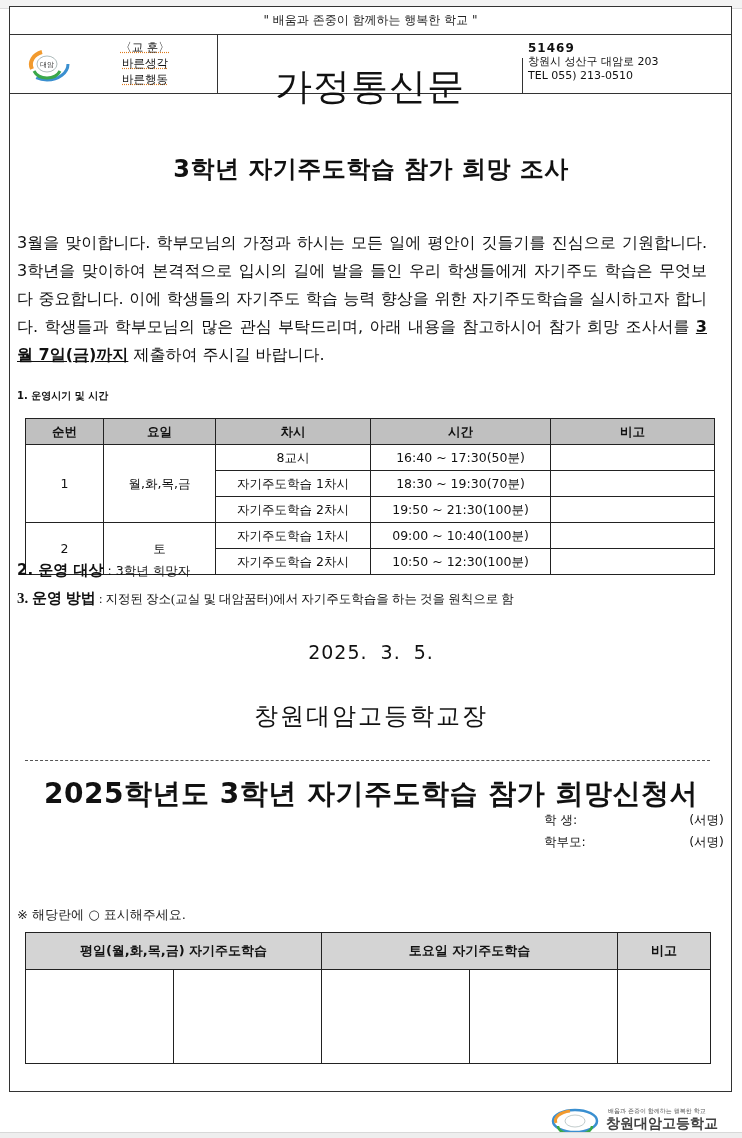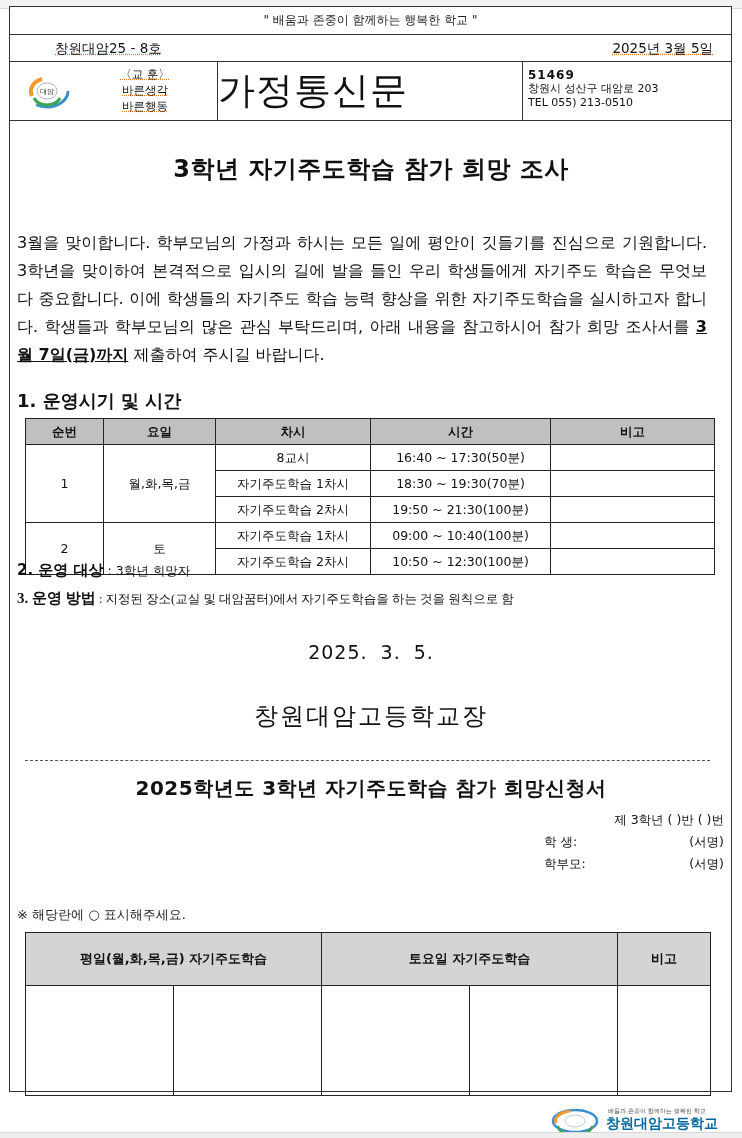--- a/index.html
+++ b/index.html
@@ -18,76 +18,72 @@
   }
   .info-row {
     height: 26px; border-bottom: 1.5px solid #333; position: relative; font-size: 13.5px; line-height: 26px;
   }
   .info-row .docno { position: absolute; left: 45px; top: 0; text-decoration: underline dotted #e07a1a; }
   .info-row .docdate { position: absolute; right: 18px; top: 0; text-decoration: underline dotted #e07a1a; }
   .header-row {
     height: 58px; border-bottom: 1.5px solid #333; display: flex;
   }
   .hdr-left { width: 208px; border-right: 1.5px solid #333; position: relative; box-sizing: border-box; }
-  .hdr-mid { flex: 1; border-right: 1.5px solid #333; text-align: left; font-size: 37px; line-height: 58px; letter-spacing: 1px; font-weight: normal; }
+  .hdr-mid { flex: 1; border-right: 1.5px solid #333; text-align: center; font-size: 37px; line-height: 58px; letter-spacing: 1px; font-weight: normal; margin-top: 23px; }
   .hdr-right { width: 208px; padding: 6px 0 0 5px; box-sizing: border-box; font-size: 11px; line-height: 14px; }
   .logo {
     position: absolute; left: 14px; top: 10px; width: 46px; height: 38px;
   }
   .motto-block {
     position: absolute; left: 100px; top: 4px; width: 70px; text-align: center; font-size: 11.5px; line-height: 16px;
   }
   .motto-block span { display: block; text-decoration: underline dotted #e07a1a; }
   .zip { font-weight: bold; font-size: 12px; letter-spacing: 1px; }
   .title1 { position: absolute; left: 0; top: 153px; width: 100%; text-align: center; font-size: 24px; font-weight: bold; letter-spacing: 0.5px; }
   .para {
     position: absolute; left: 17px; top: 229px; width: 690px; font-size: 16px; line-height: 28px; text-align: justify; text-align-last: left;
   }
   .para .hl { font-weight: bold; text-decoration: underline; }
-  .sec1 { position: absolute; left: 17px; top: 389px; font-size: 18px; font-weight: bold; }
+  .sec1 { position: absolute; left: 17px; top: 389px; font-size: 10px; font-weight: bold; }
   table.t1 {
     position: absolute; left: 25px; top: 418px; width: 690px; border-collapse: collapse; font-size: 12.5px;
   }
   table.t1 th, table.t1 td { border: 1.5px solid #222; text-align: center; padding: 4px; height: 17px; line-height: 16px; }
   table.t1 th { background: #c0c0c0; font-weight: bold; }
   .sec2 { position: absolute; left: 17px; top: 561px; font-size: 15px; }
   .sec3 { position: absolute; left: 17px; top: 589px; font-size: 15px; font-family: Liberation Serif, serif; }
   .sec2 b, .sec3 b { font-weight: bold; }
   .sec2 .small, .sec3 .small { font-size: 12.5px; }
   .date2 { position: absolute; left: 0; top: 641px; width: 100%; text-align: center; font-size: 19px; letter-spacing: 1px; word-spacing: 6px; }
   .principal { position: absolute; left: 0; top: 700px; width: 100%; text-align: center; font-size: 24px; font-weight: normal; letter-spacing: 2px; }
   .dashed { position: absolute; left: 25px; top: 760px; width: 685px; border-top: 1.5px dashed #555; }
-  .title2 { position: absolute; left: 0; top: 775px; width: 100%; text-align: center; font-size: 20px; font-weight: bold; letter-spacing: 0.5px; }
+  .title2 { position: absolute; left: 0; top: 775px; width: 100%; text-align: center; font-size: 28px; font-weight: bold; letter-spacing: 0.5px; }
   .signblock { position: absolute; right: 18px; top: 809px; width: 210px; font-size: 12.5px; line-height: 22px; }
   .signblock .row { position: relative; height: 22px; }
   .signblock .r { position: absolute; right: 0; top: 0; }
   .note { position: absolute; left: 17px; top: 906px; font-size: 13px; color: #222; }
   table.t2 {
     position: absolute; left: 25px; top: 932px; width: 686px; border-collapse: collapse; font-size: 13px;
   }
-  table.t2 th, table.t2 td { border: 1.5px solid #222; text-align: center; padding: 12px; }
+  table.t2 th, table.t2 td { border: 1.5px solid #222; text-align: center; padding: 4px; }
   table.t2 th { background: #d4d4d4; height: 28px; font-weight: bold; }
   table.t2 td.opt { height: 28px; }
   table.t2 td.blank { height: 85px; }
   .footer-logo { position: absolute; right: 12px; top: 1105px; width: 180px; height: 30px; }
   .footer-logo .fl-text-small { position: absolute; left: 58px; top: 2px; font-size: 6px; color: #555; white-space: nowrap; }
-  .footer-logo .fl-text { position: absolute; left: 56px; top: 10px; font-size: 14px; font-weight: bold; color: #0369a1; white-space: nowrap; }
+  .footer-logo .fl-text { position: absolute; left: 56px; top: 10px; font-size: 14px; font-weight: bold; color: #404040; white-space: nowrap; }
   .bottombar { position: absolute; left: 0; top: 1132px; width: 742px; height: 6px; background: #eeeeee; border-top: 1px solid #d8d8d8; }
 </style>
 </head>
 <body>
 
 <div class="topstrip"></div>
 
 <div class="page">
   <div class="motto-row">" 배움과 존중이 함께하는 행복한 학교 "</div>
-  <div class="info-row">
-    <span class="docno">창원대암25 - 8호</span>
-    <span class="docdate">2025년  3월  5일</span>
-  </div>
   <div class="header-row">
     <div class="hdr-left">
       <svg class="logo" viewBox="0 0 46 38">
         <ellipse cx="23" cy="19" rx="21" ry="16" fill="none" stroke="#3a8fd0" stroke-width="3" stroke-dasharray="40 100"></ellipse>
         <path d="M8 24 A16 13 0 0 1 18 7" fill="none" stroke="#f29a2e" stroke-width="4"></path>
         <path d="M10 26 A14 11 0 0 0 36 26" fill="none" stroke="#3aa84a" stroke-width="3"></path>
         <ellipse cx="23" cy="19" rx="10" ry="8" fill="#fff" stroke="#9aa" stroke-width="0.8"></ellipse>
         <text x="23" y="22" font-size="7" text-anchor="middle" fill="#333">대암</text>
       </svg>
       <div class="motto-block">
@@ -164,23 +160,20 @@
 
 <div class="date2">2025.  3.  5.</div>
 <div class="principal">창원대암고등학교장</div>
 
 <div class="dashed"></div>
 
 <div class="title2">2025학년도  3학년  자기주도학습  참가  희망신청서</div>
 
 <div class="signblock">
   <div class="row">
-      <span style="position:absolute;right:0;">제 3학년 (       )반 (       )번</span>
-    </div>
-  <div class="row">
     <span style="position:absolute;left:30px;">학    생:</span>
     <span class="r">(서명)</span>
   </div>
   <div class="row">
     <span style="position:absolute;left:30px;">학부모:</span>
     <span class="r">(서명)</span>
   </div>
 </div>
 
 <div class="note">※ 해당란에  ○  표시해주세요.</div>

